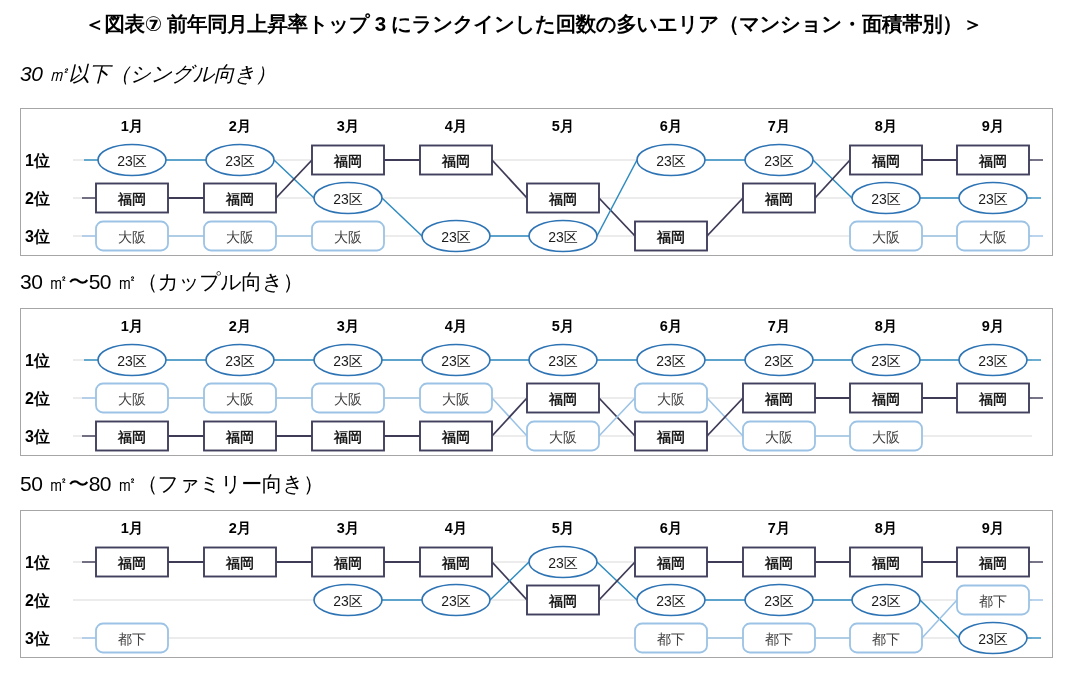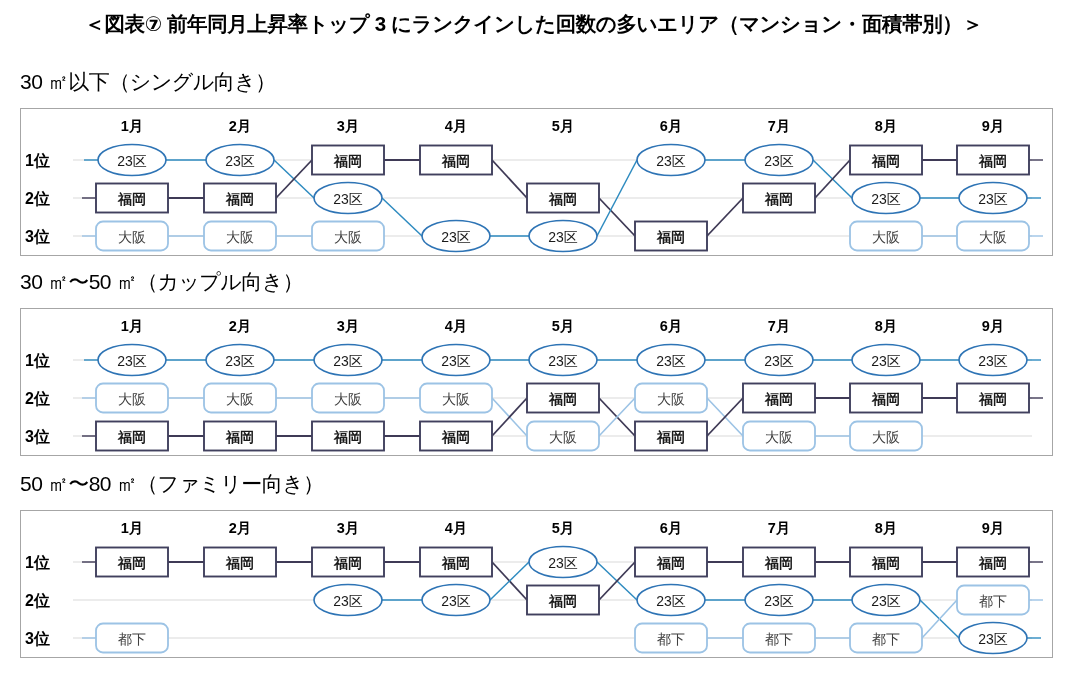--- a/index.html
+++ b/index.html
@@ -77,21 +77,21 @@
   .ln-light{stroke:#9cc3e5;stroke-width:1.6;fill:none;}
   .stub{stroke-width:1.4;fill:none;}
 </style>
 </head>
 <body>
 
 <div id="page-title">＜図表⑦ 前年同月上昇率トップ 3 にランクインした回数の多いエリア（マンション・面積帯別）＞</div>
 
 <div id="sections-root">
     <div class="section" style="top: 60px;">
-      <div class="section-header" style="top: 8px;">30 ㎡以下（シングル向き）</div>
+      <div class="section-header" style="top: 0px; font-style: italic;">30 ㎡以下（シングル向き）</div>
       <div class="panel" style="top: 48px; height: 148px;">
         <svg width="1031" height="146" viewBox="0 0 1031 146">
           <g>
             <line x1="52" y1="51" x2="1011" y2="51" class="baseline"></line>
             <line x1="52" y1="89" x2="1011" y2="89" class="baseline"></line>
             <line x1="52" y1="127" x2="1011" y2="127" class="baseline"></line>
           </g>
           <text x="4" y="57" class="rank-label">1位</text>
           <text x="4" y="95" class="rank-label">2位</text>
           <text x="4" y="133" class="rank-label">3位</text>

